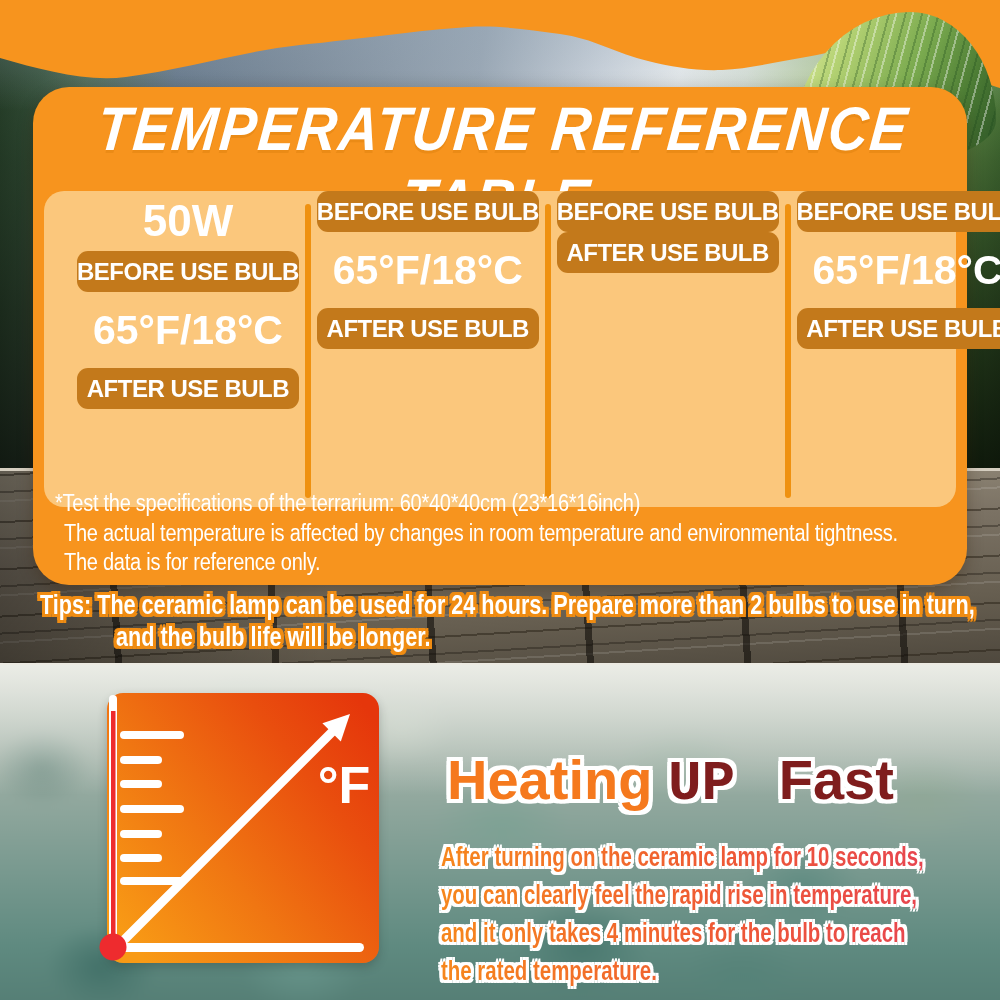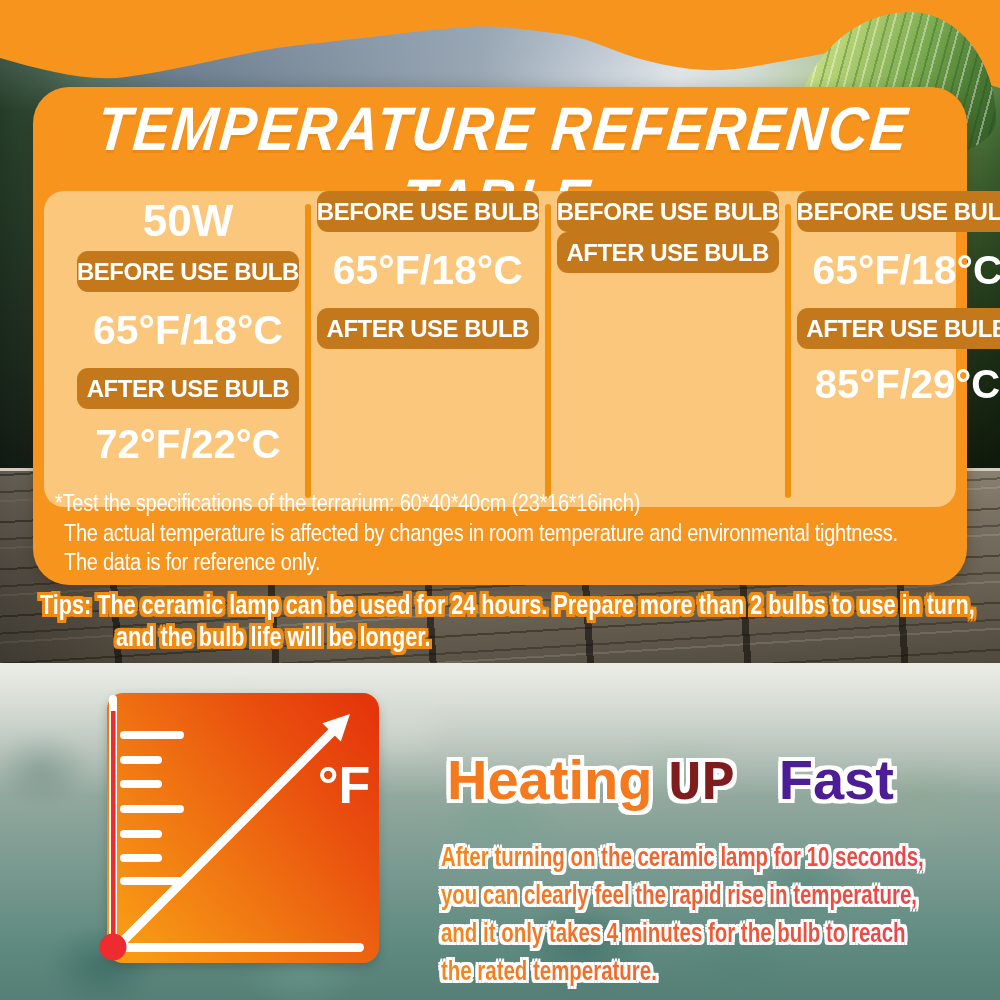--- a/index.html
+++ b/index.html
@@ -76,21 +76,21 @@
       linear-gradient(180deg,#b9c2ba 0%,#9fb0a6 30%,#7f9d93 55%,#5f8a80 80%,#527b72 100%);}
   .bottom-highlight{position:absolute;top:0;left:0;right:0;height:130px;background:linear-gradient(180deg,rgba(244,244,238,.85),rgba(244,244,238,0));}
   
   .heat-icon{position:absolute;left:107px;top:693px;width:272px;height:270px;z-index:6;border-radius:16px;
     background:linear-gradient(52deg,#F89A15 8%,#F07612 40%,#E94E0E 72%,#E5360B 95%);
     box-shadow:0 4px 10px rgba(30,40,35,.25);}
   .heat-icon svg{position:absolute;inset:0;overflow:visible;}
   
   .heading{position:absolute;left:447px;top:747px;z-index:6;font-size:56px;font-weight:bold;white-space:pre;
     filter:drop-shadow(4px 0 0 #fff) drop-shadow(-4px 0 0 #fff) drop-shadow(0 4px 0 #fff) drop-shadow(0 -4px 0 #fff);}
-  .hw1{color:#F5791D;text-align:center;} .hw2{color:#7f1d1d;font-family:Liberation Mono, monospace;} .hw3{color:#4c1d95;padding-left:10px;}
+  .hw1{color:#F5791D;text-align:center;} .hw2{color:#7f1d1d;font-family:Liberation Mono, monospace;} .hw3{color:#7f1d1d;padding-left:10px;}
   .body-text{position:absolute;left:441px;top:838px;z-index:6;font-size:28px;font-weight:bold;line-height:38px;
     filter:drop-shadow(3px 0 0 #fff) drop-shadow(-3px 0 0 #fff) drop-shadow(0 3px 0 #fff) drop-shadow(0 -3px 0 #fff);}
   .body-line{display:block;white-space:nowrap;transform:scaleX(0.73);transform-origin:0 50%;
     background:linear-gradient(90deg,#F6871C 0%,#EF5B33 55%,#E7454F 100%);
     -webkit-background-clip:text;background-clip:text;color:transparent;}
 </style>
 </head>
 <body>
 
 <div class="stage">
@@ -116,39 +116,37 @@
   <div class="card">
     <div class="card-title">TEMPERATURE REFERENCE TABLE</div>
 
     <div class="panel">
 
       <div class="col">
         <div class="watt">50W</div>
         <div class="use-box">BEFORE USE BULB</div>
         <div class="temp1">65°F/18°C</div>
         <div class="use-box">AFTER USE BULB</div>
-        <div class="temp2">72°F/22°C</div>
       </div>
 
       <div class="col">
         <div class="use-box">BEFORE USE BULB</div>
         <div class="temp1">65°F/18°C</div>
         <div class="use-box">AFTER USE BULB</div>
       </div>
 
       <div class="col">
         <div class="use-box">BEFORE USE BULB</div>
         <div class="use-box">AFTER USE BULB</div>
       </div>
 
       <div class="col">
         <div class="use-box">BEFORE USE BULB</div>
         <div class="temp1">65°F/18°C</div>
         <div class="use-box">AFTER USE BULB</div>
-        <div class="temp2">85°F/29°C</div>
       </div>
 
     </div>
 
     <div class="footnote">
       <div>*Test the specifications of the terrarium: 60*40*40cm (23*16*16inch)</div>
       <div class="indent">The actual temperature is affected by changes in room temperature and environmental tightness.</div>
       <div class="indent">The data is for reference only.</div>
     </div>
   </div>

